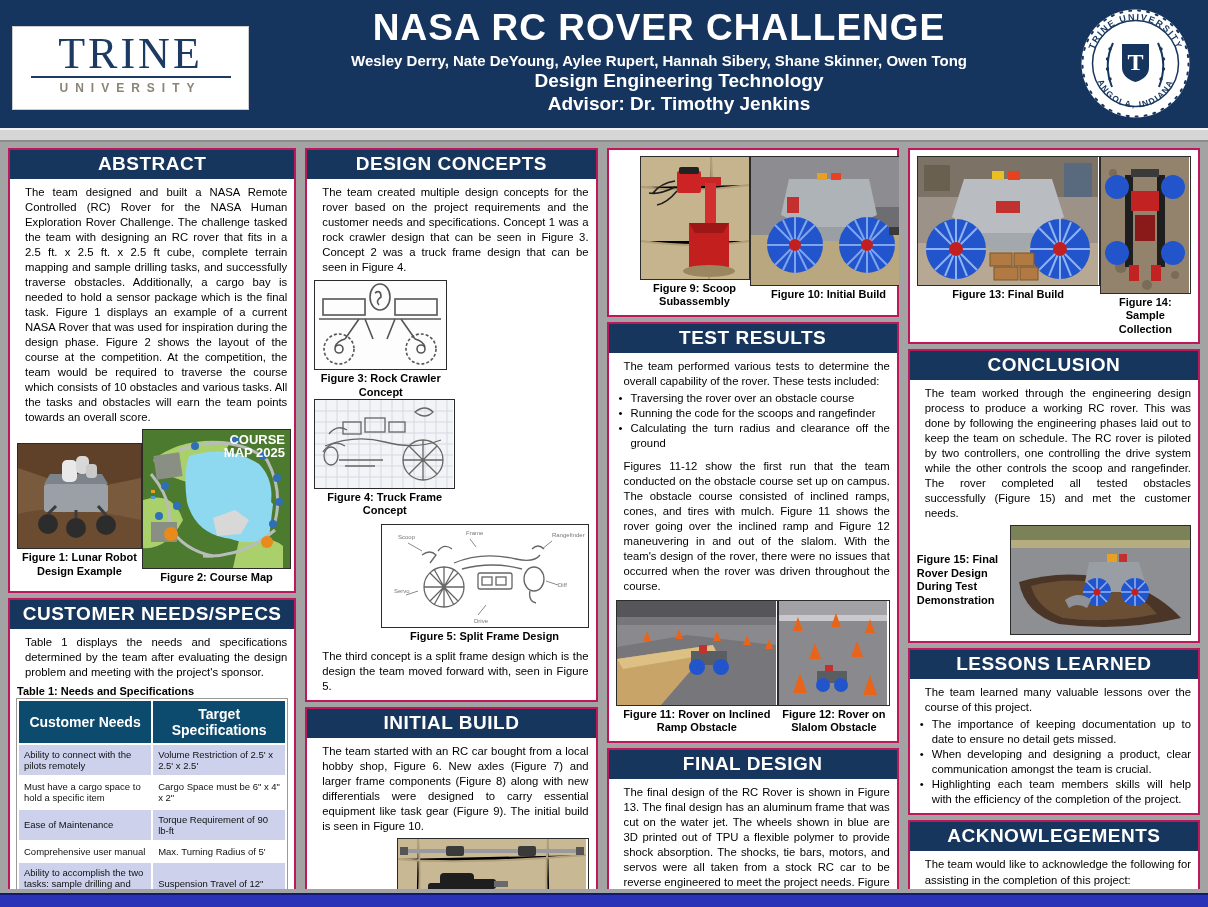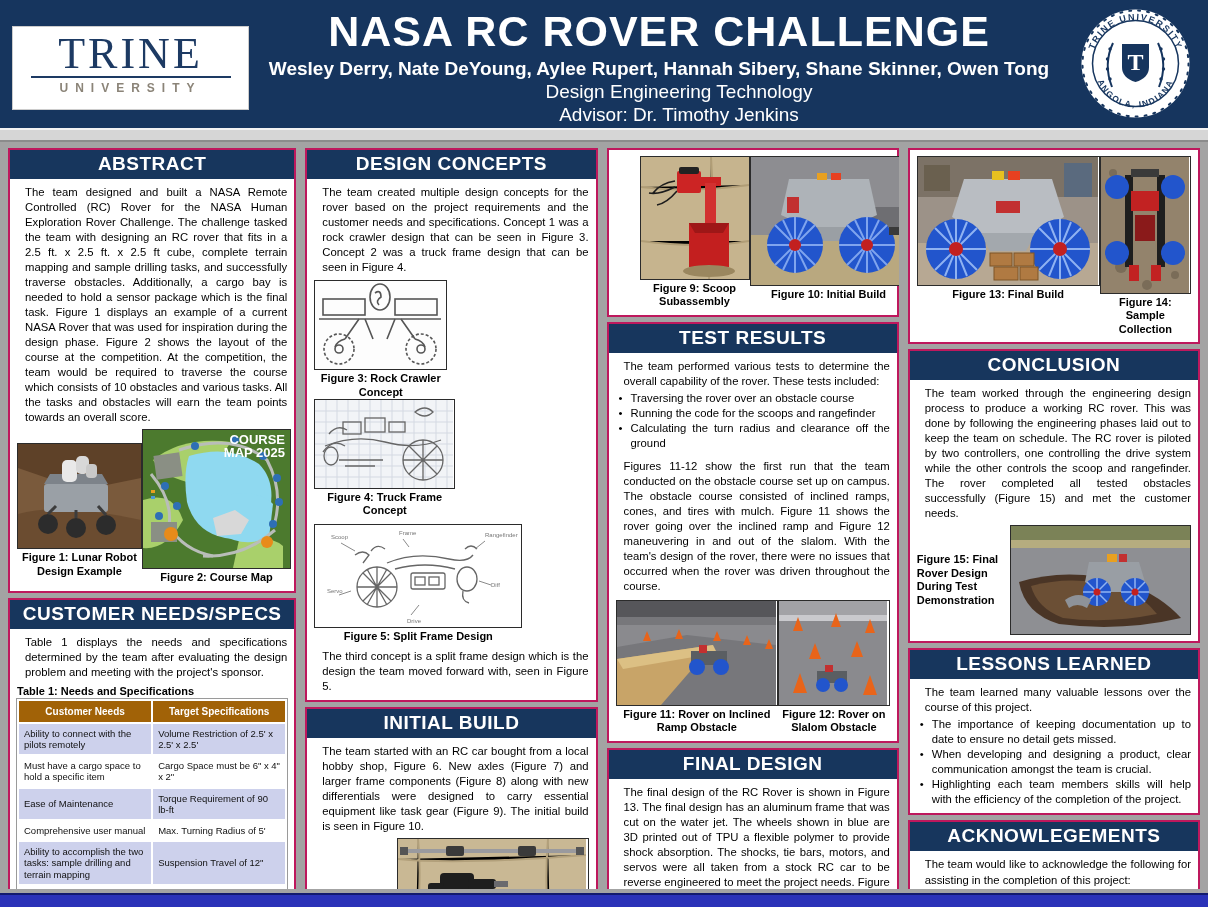--- a/index.html
+++ b/index.html
@@ -3,23 +3,23 @@
 <meta charset="utf-8">
 <style>
   * { box-sizing: border-box; margin: 0; padding: 0; }
   html,body { background:#888; }
   body { font-family: "Liberation Sans", sans-serif; }
   .poster { position:relative; width:1208px; height:907px; background:#a3a3a3; overflow:hidden; }
 
   
   .hdr { position:absolute; top:0; left:0; width:1208px; height:128px; background:#16355e; }
   .hdr-center { position:absolute; left:250px; right:140px; top:8px; text-align:center; color:#fff; }
-  .hdr-title { font-size:43px; font-weight:bold; letter-spacing:1px; line-height:1.1; }
-  .hdr-authors { font-size:19px; font-weight:bold; margin-top:3px; }
-  .hdr-line { font-size:19px; font-weight:normal; margin-top:1px;margin-left:40px; }
+  .hdr-title { font-size:37px; font-weight:bold; letter-spacing:1px; line-height:1.1; }
+  .hdr-authors { font-size:15px; font-weight:bold; margin-top:3px; }
+  .hdr-line { font-size:19px; font-weight:bold; margin-top:1px;margin-left:40px; }
   .trine-box { position:absolute; left:12px; top:26px; width:237px; height:84px; background:#fff; box-shadow:0 0 0 1px #ccc inset; text-align:center; padding-top:6px; }
   .trine-word { font-family:"Liberation Serif", serif; font-size:44px; line-height:1.0; color:#1d3a63; letter-spacing:3px; font-weight:500; }
   .trine-rule { width:200px; height:2px; background:#1d3a63; margin:0 auto 3px auto; }
   .trine-sub { font-size:12px; letter-spacing:7px; color:#8b8478; font-weight:bold; }
   .seal-wrap { position:absolute; right:16px; top:7px; }
 
   
   .band { position:absolute; top:128px; left:0; width:1208px; height:14px; background:#d6d6d6; border-top:2px solid #f2f2f2; border-bottom:2px solid #8b8b8b; }
   .bottom-bar { position:absolute; bottom:0; left:0; width:1208px; height:14px; background:#2a32b8; border-top:2px solid #121a6e; }
 
@@ -37,21 +37,21 @@
   .fig svg { display:block; }
   .frow { display:flex; justify-content:space-between; align-items:flex-start; }
 
   .blist { list-style:none; margin-top:2px; }
   .blist li { position:relative; padding-left:15px; font-size:11.3px; line-height:1.33; text-align:justify; }
   .blist li::before { content:"•"; position:absolute; left:3px; }
 
   
   .tbl-title { font-size:11px; font-weight:bold; margin:5px 0 2px 0; }
   table.needs { width:100%; border-collapse:collapse; outline:1px solid #9a9a9a; }
-  table.needs th { background:#a16207; color:#fff; font-size:10px; padding:5px 4px; border:2px solid #fff; text-align:center; }
+  table.needs th { background:#0c4a6e; color:#fff; font-size:14px; padding:5px 4px; border:2px solid #fff; text-align:center; }
   table.needs td { font-size:9.5px; line-height:1.18; padding:4px 5px; border:2px solid #fff; color:#111; vertical-align:middle; }
   tr.alt td { background:#cdd1ec; }
 
   
   .ib-area { position:relative; height:222px; margin-top:4px; }
   .abspos { position:absolute; }
 
   
   .c15 { display:flex; gap:6px; margin-top:4px; align-items:center; }
   .c15-cap { font-size:11px; font-weight:bold; line-height:1.25; width:88px; }
@@ -275,21 +275,21 @@
                     <path d="M8 52 q10 -14 22 -6 M14 34 q8 -10 18 -4"></path>
                     <ellipse cx="16" cy="56" rx="7" ry="9"></ellipse>
                     <path d="M100 12 q10 -8 18 0 q-8 8 -18 0 Z"></path>
                     <path d="M24 60 h44 M30 66 h30"></path>
                   </g>
                 </svg>
               </div>
               <div class="cap">Figure 4: Truck Frame Concept</div>
             </div>
           </div>
-          <div style="display:flex; justify-content:flex-start; margin-top:6px;">
+          <div style="display:flex; justify-content:flex-end; margin-top:6px;">
             <div style="width:208px;">
               <div class="fig">
                 <svg width="205" height="102" viewBox="0 0 205 102" preserveAspectRatio="none">
                   <rect width="205" height="102" fill="#ffffff"></rect>
                   <g stroke="#666" stroke-width="1.3" fill="none">
                     <circle cx="62" cy="62" r="20"></circle>
                     <path d="M62 42 v40 M42 62 h40 M48 48 l28 28 M48 76 l28 -28 M52 44 l20 36 M52 80 l20 -36"></path>
                     <path d="M72 38 Q100 26 134 34 Q152 38 158 30"></path>
                     <path d="M80 44 Q110 36 140 44"></path>
                     <rect x="96" y="48" width="34" height="16" rx="2"></rect>

